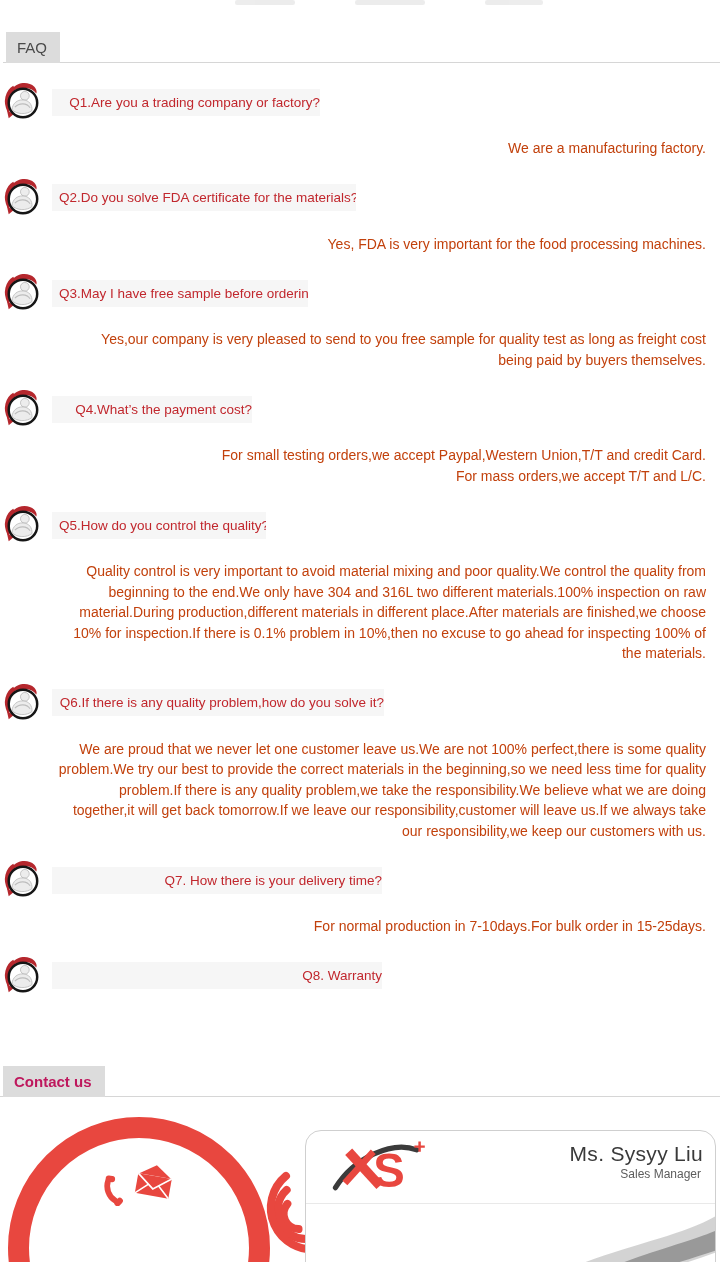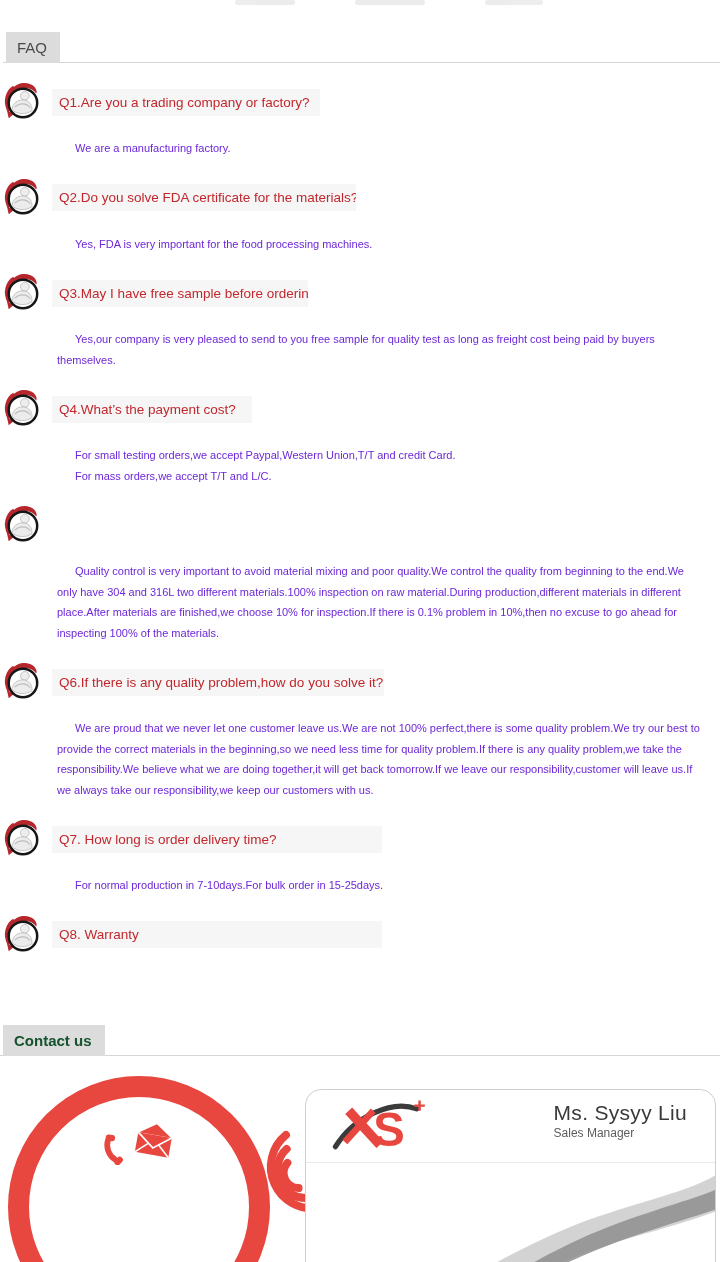--- a/index.html
+++ b/index.html
@@ -7,50 +7,50 @@
         font-family:"Liberation Sans",sans-serif;color:#1a1a1a;}
 
   
   .top-remnant{position:absolute;top:0;left:0;width:720px;height:6px;opacity:.18;}
   .top-remnant span{position:absolute;top:0;height:5px;background:#9a9a9a;border-radius:2px;}
 
   
   .tab-row{border-bottom:1px solid #d6d6d6;padding-left:3px;margin-top:32px;}
   .tab{display:inline-block;background:#dcdcdc;color:#4a4a4a;font-size:15px;
        padding:7px 13px 7px 11px;margin-bottom:-1px;}
-  .tab.bold{font-weight:bold;color:#14532d;}
+  .tab.bold{font-weight:bold;color:#be185d;}
 
   
   .faq{padding:0 0 0 3px;}
-  .qa-item{margin-top:19px;}
+  .qa-item{margin-top:19px;text-align:right;}
   .q-row{display:flex;align-items:center;}
   .q-icon{width:38px;height:40px;flex:0 0 38px;margin-right:11px;}
   .q-bar{height:27px;line-height:27px;background:#f6f6f6;color:var(--question-red,#c1272d);
          font-size:13.5px;padding-left:7px;white-space:nowrap;overflow:hidden;}
   .qa1 .q-bar{width:261px}.qa2 .q-bar{width:297px}.qa3 .q-bar{width:249px}
   .qa4 .q-bar{width:193px}.qa5 .q-bar{width:207px}.qa6 .q-bar{width:325px}
   .qa7 .q-bar{width:323px}.qa8 .q-bar{width:323px}
-  .answer{margin:16px 14px 0 54px;text-indent:18px;font-size:11px;line-height:20.5px;color:#6d28d9;}
+  .answer{margin:16px 14px 0 54px;text-indent:18px;font-size:14px;line-height:20.5px;color:#c2410c;}
   .answer.cont{margin-top:0;}
 
   
   .contact-body{position:relative;height:300px;}
   .contact-circle{position:absolute;left:8px;top:20px;width:220px;height:220px;background:#fff;
       border:21px solid var(--accent-red,#e8473f);border-radius:50%;overflow:hidden;}
   .circle-icons{position:absolute;top:26px;left:0;width:220px;display:flex;justify-content:center;align-items:flex-end;}
   .circle-icons .phone{width:34px;height:34px;margin-right:-4px;position:relative;top:6px;}
   .circle-icons .mail{width:44px;height:36px;}
   .signal-arcs{position:absolute;left:256px;top:75px;width:58px;height:96px;overflow:visible;}
 
   .business-card{position:absolute;left:305px;top:33px;width:409px;height:250px;background:#fff;
       border:1px solid #cfcfcf;border-radius:16px;overflow:hidden;}
   .card-ribbons{position:absolute;inset:0;width:100%;height:100%;}
   .card-header{position:absolute;top:0;left:0;right:0;height:72px;border-bottom:1px solid #e9e9e9;}
   .card-logo{position:absolute;left:20px;top:6px;width:104px;height:58px;}
-  .card-person{position:absolute;right:28px;top:11px;}
+  .card-person{position:absolute;right:12px;top:11px;text-align:right;}
   .person-name{font-size:21px;color:#3a3a3a;letter-spacing:.3px;}
   .person-title{font-size:12px;color:#5c5c5c;margin-top:1px;margin-right:2px;}
 </style>
 </head>
 <body>
 
 <div class="page">
 
   <div class="top-remnant">
     <span style="left:235px;width:60px;"></span>
@@ -132,20 +132,21 @@
       <div class="q-row">
         <svg class="q-icon" viewBox="0 0 40 40">
           <path d="M12 5 C 5 9 2 20 7 29" fill="none" stroke="#b5272d" stroke-width="5"></path>
           <path d="M10 6 C 15 -1 27 -2 33 4 C 35 6 36 9 35 11 C 31 5 22 4 16 8 Z" fill="#b5272d"></path>
           <path d="M4 28 L11 33 L6 37 Z" fill="#b5272d"></path>
           <circle cx="21" cy="21" r="15" fill="#fff" stroke="#161616" stroke-width="2.6"></circle>
           <circle cx="23" cy="13.5" r="4.6" fill="#ededed" stroke="#b5b5b5" stroke-width="0.8"></circle>
           <path d="M9.5 28 C 10 21.5 15 17.5 21 17.8 C 27.5 18 31 23 30.5 29 C 25 33.5 14.5 33.3 9.5 28 Z" fill="#ececec" stroke="#b5b5b5" stroke-width="0.8"></path>
           <path d="M12.5 25.5 C 17 20.5 25 20.8 28.5 26" fill="none" stroke="#bdbdbd" stroke-width="1.2"></path>
         </svg>
+        <div class="q-bar">Q5.How do you control the quality?</div>
       </div>
       <div class="answer">Quality control is very important to avoid material mixing and poor quality.We control the quality from beginning to the end.We only have 304 and 316L two different materials.100% inspection on raw material.During production,different materials in different place.After materials are finished,we choose 10% for inspection.If there is 0.1% problem in 10%,then no excuse to go ahead for inspecting 100% of the materials.</div>
     </div>
 
     <div class="qa-item qa6">
       <div class="q-row">
         <svg class="q-icon" viewBox="0 0 40 40">
           <path d="M12 5 C 5 9 2 20 7 29" fill="none" stroke="#b5272d" stroke-width="5"></path>
           <path d="M10 6 C 15 -1 27 -2 33 4 C 35 6 36 9 35 11 C 31 5 22 4 16 8 Z" fill="#b5272d"></path>
           <path d="M4 28 L11 33 L6 37 Z" fill="#b5272d"></path>
@@ -163,21 +164,21 @@
       <div class="q-row">
         <svg class="q-icon" viewBox="0 0 40 40">
           <path d="M12 5 C 5 9 2 20 7 29" fill="none" stroke="#b5272d" stroke-width="5"></path>
           <path d="M10 6 C 15 -1 27 -2 33 4 C 35 6 36 9 35 11 C 31 5 22 4 16 8 Z" fill="#b5272d"></path>
           <path d="M4 28 L11 33 L6 37 Z" fill="#b5272d"></path>
           <circle cx="21" cy="21" r="15" fill="#fff" stroke="#161616" stroke-width="2.6"></circle>
           <circle cx="23" cy="13.5" r="4.6" fill="#ededed" stroke="#b5b5b5" stroke-width="0.8"></circle>
           <path d="M9.5 28 C 10 21.5 15 17.5 21 17.8 C 27.5 18 31 23 30.5 29 C 25 33.5 14.5 33.3 9.5 28 Z" fill="#ececec" stroke="#b5b5b5" stroke-width="0.8"></path>
           <path d="M12.5 25.5 C 17 20.5 25 20.8 28.5 26" fill="none" stroke="#bdbdbd" stroke-width="1.2"></path>
         </svg>
-        <div class="q-bar">Q7. How long is order delivery time?</div>
+        <div class="q-bar">Q7. How there is your delivery time?</div>
       </div>
       <div class="answer">For normal production in 7-10days.For bulk order in 15-25days.</div>
     </div>
 
     <div class="qa-item qa8">
       <div class="q-row">
         <svg class="q-icon" viewBox="0 0 40 40">
           <path d="M12 5 C 5 9 2 20 7 29" fill="none" stroke="#b5272d" stroke-width="5"></path>
           <path d="M10 6 C 15 -1 27 -2 33 4 C 35 6 36 9 35 11 C 31 5 22 4 16 8 Z" fill="#b5272d"></path>
           <path d="M4 28 L11 33 L6 37 Z" fill="#b5272d"></path>

